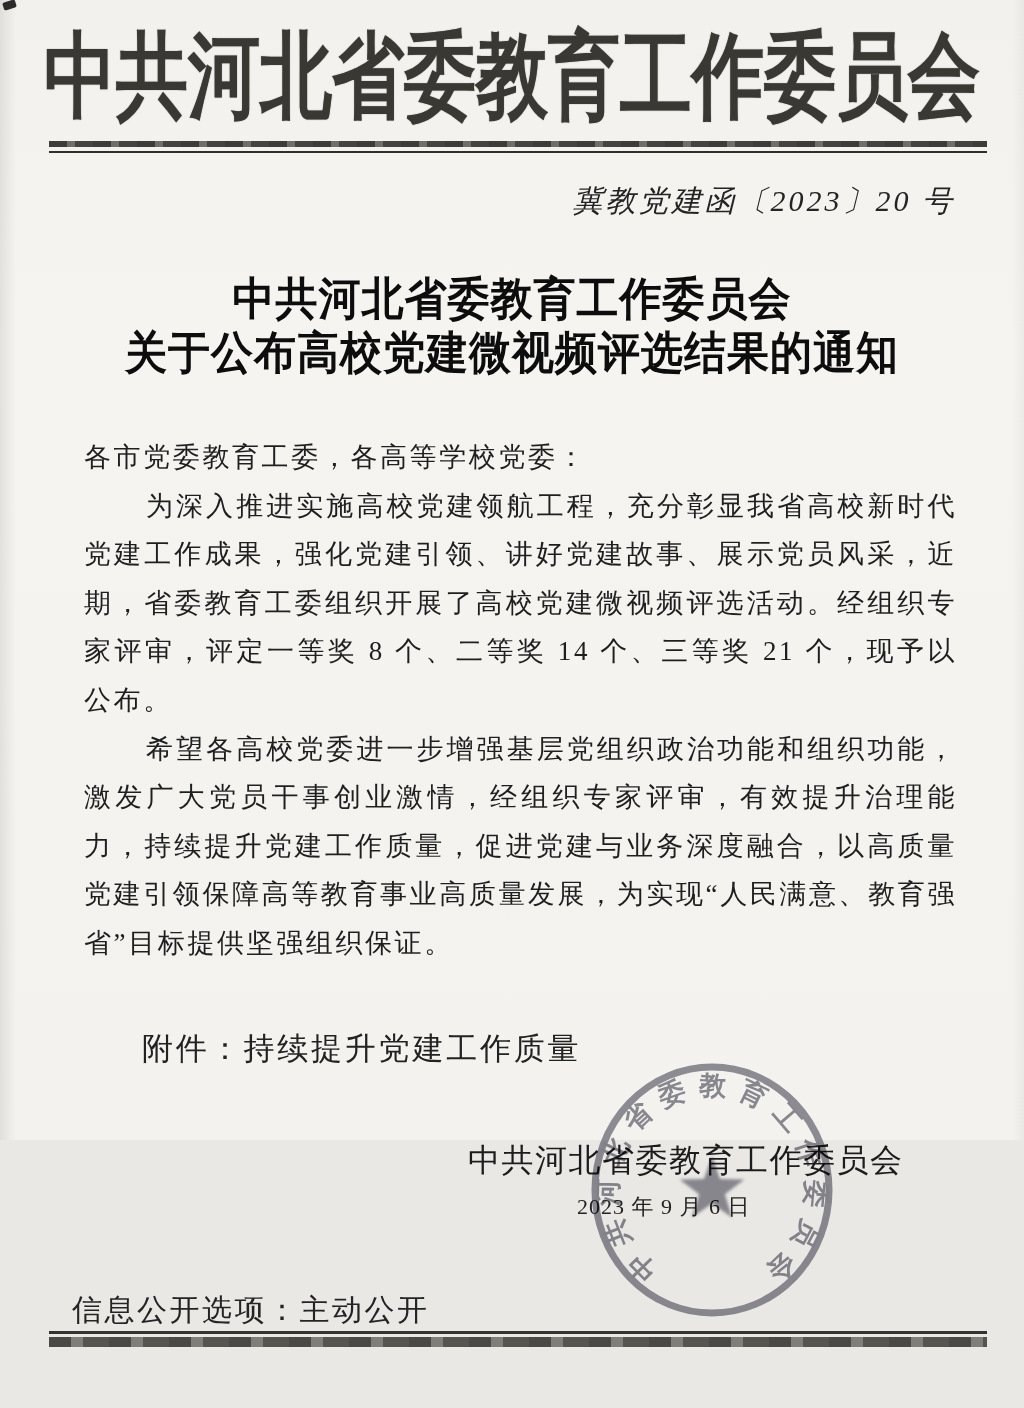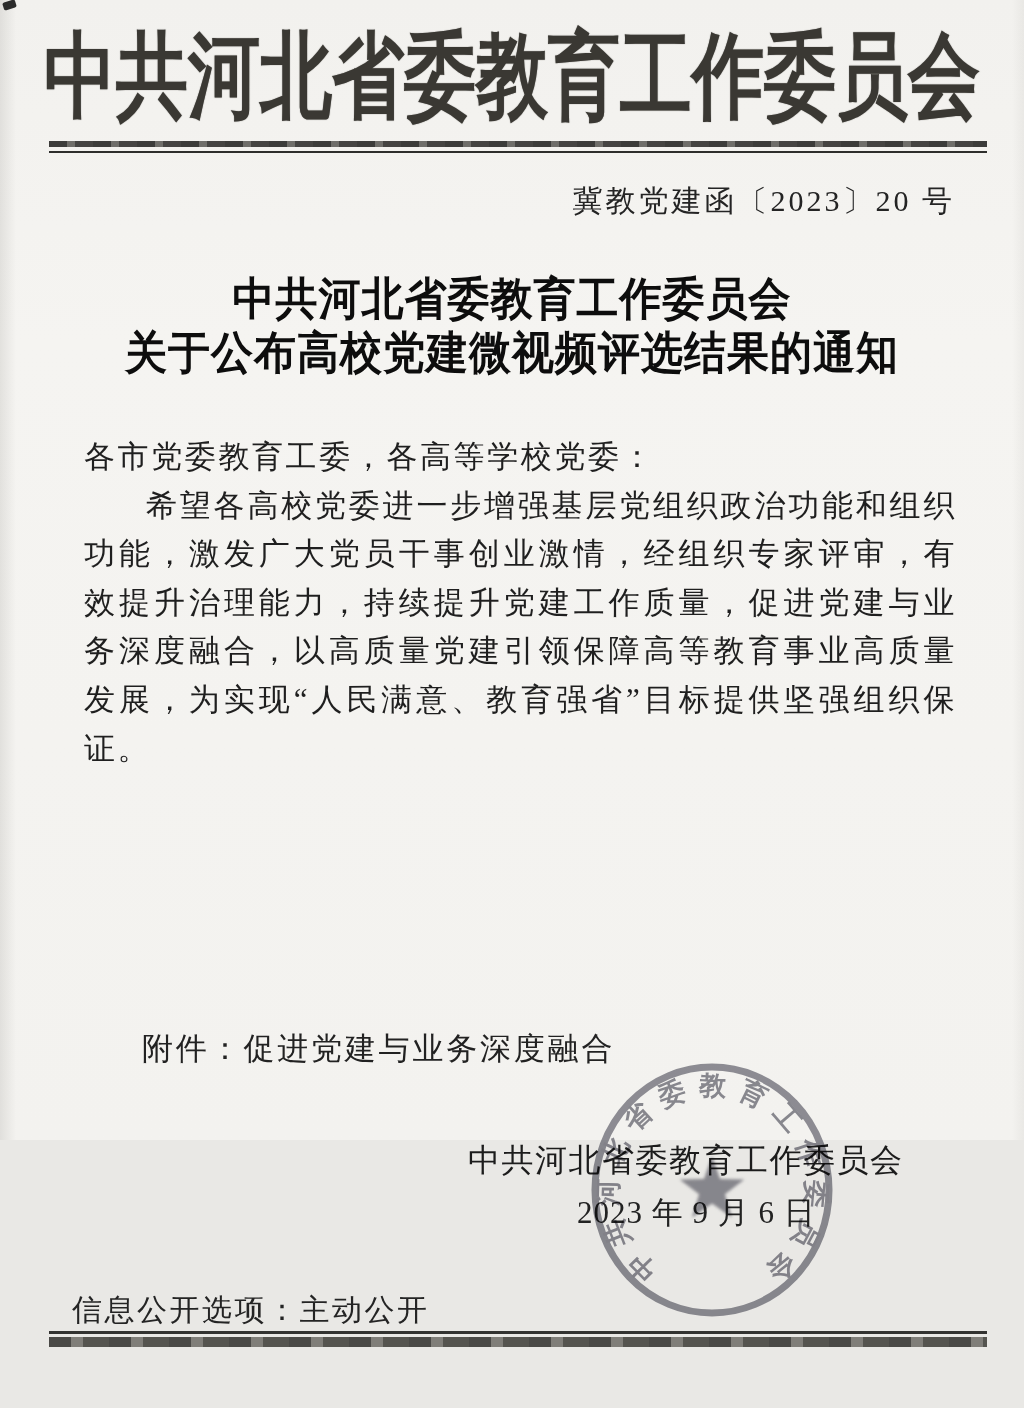--- a/index.html
+++ b/index.html
@@ -30,46 +30,46 @@
     white-space:nowrap;
   }
   .rule-head { position:absolute; top:141px; left:49px; width:938px; }
   .rule-head .thick {
     height:6px;
     background:repeating-linear-gradient(90deg,#3c3c3a 0 18px,#6f6e6a 18px 26px,#454442 26px 44px);
   }
   .rule-head .thin { height:2px; margin-top:4px; background:#2e2e2c; }
   .doc-number {
     position:absolute; top:181px; right:69px;
-    font-size:30px; letter-spacing:3px; color:#242424; white-space:nowrap;
+    font-size:30px; letter-spacing:3px; color:#242424; white-space:nowrap;font-style:italic;
   }
   .title-block {
     position:absolute; top:272px; left:0; width:100%;
     text-align:center; font-weight:bold; color:#0d0d0d;
     font-size:42px; line-height:51px; letter-spacing:1px;
     transform:scaleY(1.07); transform-origin:50% 0;
     white-space:nowrap;
   }
   .body-text {
     position:absolute; top:433px; left:84px; width:873px;
-    font-size:31px; line-height:48.6px; letter-spacing:2.6px;
+    font-size:27px; line-height:48.6px; letter-spacing:2.6px;
     text-align:justify; text-justify:inter-character; color:#1f1f1f;
   }
   .body-text .para { margin:0; text-indent:62px; }
   .attachment {
     position:absolute; top:1028px; left:142px;
     font-size:31px; letter-spacing:2.8px; color:#222; white-space:nowrap;
   }
   .signer {
     position:absolute; top:1139px; left:468px;
     font-size:32px; letter-spacing:1.5px; color:#1c1c1c; white-space:nowrap;
   }
   .sign-date {
     position:absolute; top:1192px; left:577px;
-    font-size:31px; letter-spacing:1px; color:#222; white-space:nowrap;text-align:right;
+    font-size:22px; letter-spacing:1px; color:#222; white-space:nowrap;text-align:right;
   }
   .stamp {
     position:absolute; left:588px; top:1060px; width:248px; height:260px;
     mix-blend-mode:multiply; opacity:.88;
   }
   .info-line {
     position:absolute; top:1290px; left:72px;
     font-size:30px; letter-spacing:2.5px; color:#242424; white-space:nowrap;
   }
   .rule-foot { position:absolute; top:1331px; left:49px; width:938px; }
@@ -95,24 +95,25 @@
 
   <div class="doc-number">冀教党建函〔2023〕20 号</div>
 
   <div class="title-block">
     <div>中共河北省委教育工作委员会</div>
     <div>关于公布高校党建微视频评选结果的通知</div>
   </div>
 
   <div class="body-text">
     <div class="salutation">各市党委教育工委，各高等学校党委：</div>
+    <p class="para">为深入推进实施高校党建领航工程，充分彰显我省高校新时代党建工作成果，强化党建引领、讲好党建故事、展示党员风采，近期，省委教育工委组织开展了高校党建微视频评选活动。经组织专家评审，评定一等奖 8 个、二等奖 14 个、三等奖 21 个，现予以公布。</p>
     <p class="para">希望各高校党委进一步增强基层党组织政治功能和组织功能，激发广大党员干事创业激情，经组织专家评审，有效提升治理能力，持续提升党建工作质量，促进党建与业务深度融合，以高质量党建引领保障高等教育事业高质量发展，为实现“人民满意、教育强省”目标提供坚强组织保证。</p>
   </div>
 
-  <div class="attachment">附件：促进党建与业务深度融合</div>
+  <div class="attachment">附件：持续提升党建工作质量</div>
 
   <div class="signer">中共河北省委教育工作委员会</div>
 
   <div class="sign-date">2023 年 9 月 6 日</div>
 
   <svg class="stamp" viewBox="0 0 248 260">
     <defs>
       <filter id="blurStar" x="-30%" y="-30%" width="160%" height="160%">
         <feGaussianBlur stdDeviation="1.4"></feGaussianBlur>
       </filter>

